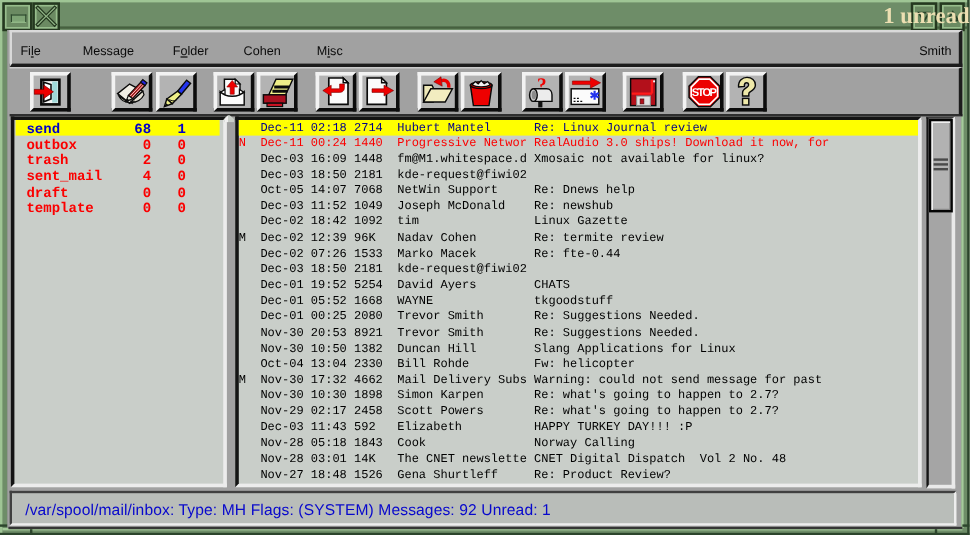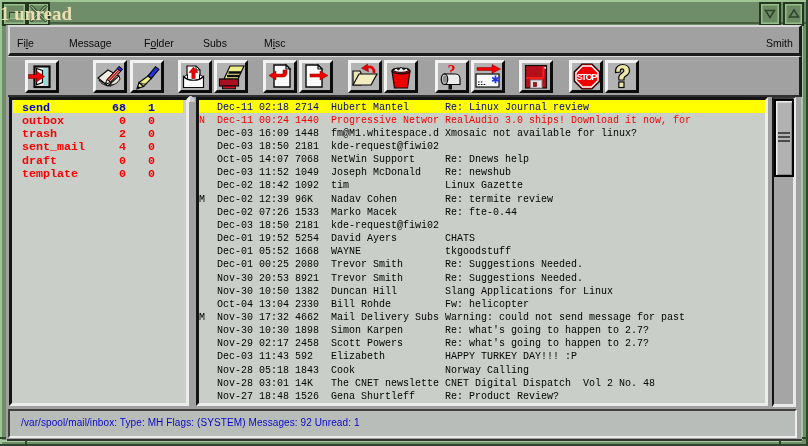--- a/index.html
+++ b/index.html
@@ -24,31 +24,31 @@
   <path d="M2.5 1 L9.5 8.2 L16.5 1 L18 2.5 L11 9.5 L18 16.5 L16.5 18 L9.5 10.8 L2.5 18 L1 16.5 L8 9.5 L1 2.5 Z" fill="#8fb385" stroke="#24381f" stroke-width="1"></path>
 </svg>
 <div id="tb-down" class="abs" style="left:759px;top:2px;width:21.5px;height:23.5px;border:2px solid #24381f;box-sizing:border-box;background:#6b8a62;box-shadow:inset 0 0 0 1.5px #97bd8c"></div>
 <svg class="abs" style="left:761px;top:4px" width="18" height="19" viewBox="0 0 18 19">
   <path d="M4.5 6.5 L13.5 6.5 L9 13.5 Z" fill="none" stroke="#2b432b" stroke-width="1.5"></path>
 </svg>
 <div id="tb-up" class="abs" style="left:782.5px;top:2px;width:21.5px;height:23.5px;border:2px solid #24381f;box-sizing:border-box;background:#6b8a62;box-shadow:inset 0 0 0 1.5px #97bd8c"></div>
 <svg class="abs" style="left:784.5px;top:4px" width="18" height="19" viewBox="0 0 18 19">
   <path d="M9 6 L13.5 13 L4.5 13 Z" fill="none" stroke="#2b432b" stroke-width="1.5"></path>
 </svg>
-<div class="abs" style="left:0;top:3px;width:808px;height:18px;text-align:left;font-family:'Liberation Serif',serif;font-weight:bold;font-size:19px;color:#ecdfb2">1 unread</div>
+<div class="abs" style="left:0;top:3px;width:808px;height:18px;text-align:right;font-family:'Liberation Serif',serif;font-weight:bold;font-size:19px;color:#ecdfb2">1 unread</div>
 
 <div class="abs" style="left:5.5px;top:25px;width:2.5px;height:415px;background:#415c3a"></div>
 <div class="abs" style="left:6px;top:25px;width:795px;height:415px;background:#a1a1a1"></div>
 
 <div class="abs" style="left:8px;top:25px;width:794px;height:31px;box-sizing:border-box;background:#a1a1a1;border-top:2px solid #d9d9d9;border-left:2px solid #d9d9d9;border-right:3px solid #1c1c1c;border-bottom:3px solid #1c1c1c"></div>
 <div class="abs" style="left:0;top:37px;height:14px;font-size:10.5px;color:#0a0a0a">
   <span class="abs" style="left:17px">Fi<span style="text-decoration:underline">l</span>e</span>
   <span class="abs" style="left:69px">Messa<span style="text-decoration:underline">g</span>e</span>
   <span class="abs" style="left:144px">F<span style="text-decoration:underline">o</span>lder</span>
-  <span class="abs" style="left:203px">Subs</span>
+  <span class="abs" style="left:203px">Cohen</span>
   <span class="abs" style="left:264px">M<span style="text-decoration:underline">i</span>sc</span>
   <span class="abs" style="left:766px">Smith</span>
 </div>
 
 <div class="abs" style="left:8px;top:56px;width:794px;height:40.5px;box-sizing:border-box;background:#a1a1a1;border-top:1px solid #d9d9d9;border-right:3px solid #1c1c1c;border-bottom:2px solid #2e2e2e"></div>
 <div id="toolbar">
 <div class="abs" style="left:25px;top:60px;width:34px;height:33px;box-sizing:border-box;background:#b3b3b3;border:3px solid;border-color:#f2f2f2 #0c0c0c #0c0c0c #f2f2f2">
       <div style="position:absolute;left:0;top:0"><svg width="28" height="27" viewBox="0 0 28 27">
 <rect x="6.5" y="3.5" width="15" height="20.5" fill="#f4f4f4" stroke="#0a0a0a" stroke-width="2.2"></rect>
 <rect x="15.5" y="5" width="4.5" height="17.5" fill="#9fd8d8"></rect>
@@ -219,19 +219,19 @@
    Nov-27 18:48 1526  Gena Shurtleff     Re: Product Review?</div>
 </div>
 
 <div class="abs" style="left:772px;top:97px;width:24px;height:310px;box-sizing:border-box;background:#a5a5a5;border-top:2px solid #3c3c3c;border-left:2px solid #151515;border-bottom:3px solid #e9e9e9;border-right:3px solid #e9e9e9"></div>
 <div class="abs" style="left:774px;top:99px;width:20px;height:78px;box-sizing:border-box;background:#b2b2b2;border:2px solid #040404;box-shadow:inset 1.5px 1.5px 0 #f0f0f0,inset -1px -1px 0 #8a8a8a"></div>
 <div class="abs" style="left:778px;top:132px;width:12px;height:2px;background:#4a4a4a"></div>
 <div class="abs" style="left:778px;top:136px;width:12px;height:2px;background:#4a4a4a"></div>
 <div class="abs" style="left:778px;top:140px;width:12px;height:2px;background:#4a4a4a"></div>
 
 <div class="abs" style="left:8px;top:409px;width:789px;height:29px;box-sizing:border-box;background:#b9bdb9;border-top:2px solid #404040;border-left:2px solid #404040;border-bottom:2px solid #ededed;border-right:2px solid #ededed"></div>
-<div class="abs" style="left:21px;top:417px;font-size:10px;letter-spacing:0.1px;color:#0808cc">/var/spool/mail/inbox: Type: MH Flags: (SYSTEM) Messages: 92 Unread: 1</div>
+<div class="abs" style="left:21px;top:417px;font-size:13px;letter-spacing:0.1px;color:#0808cc">/var/spool/mail/inbox: Type: MH Flags: (SYSTEM) Messages: 92 Unread: 1</div>
 
 <div class="abs" style="left:7px;top:439px;width:795px;height:1.5px;background:#353535"></div>
 <div class="abs" style="left:25px;top:441px;width:1.5px;height:5px;background:#2c452c"></div>
 <div class="abs" style="left:779px;top:441px;width:1.5px;height:5px;background:#2c452c"></div>
 <div class="abs" style="left:802px;top:437px;width:6px;height:1.5px;background:#2c452c"></div>
 <div class="abs" style="left:0px;top:437px;width:6px;height:1.5px;background:#2c452c"></div>
 
 </body></html>

